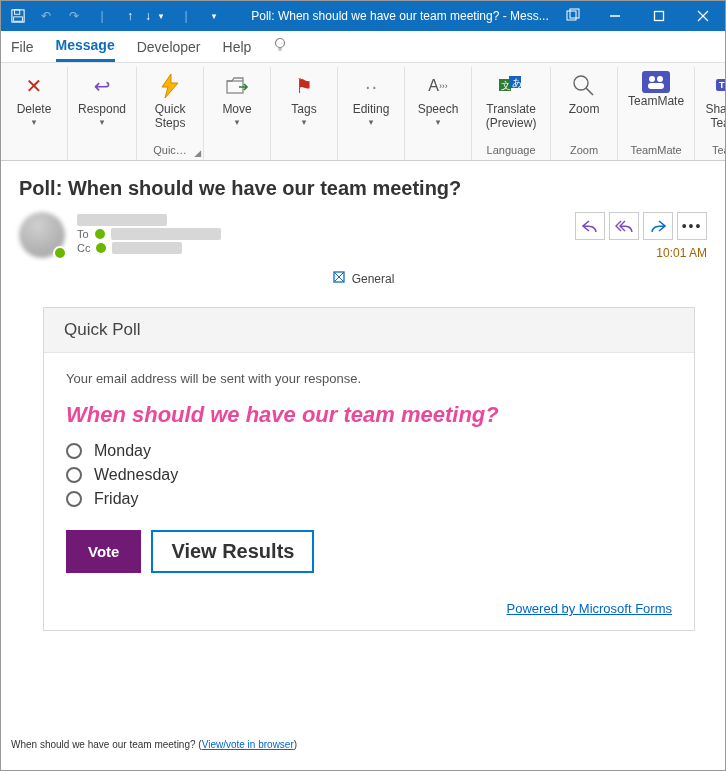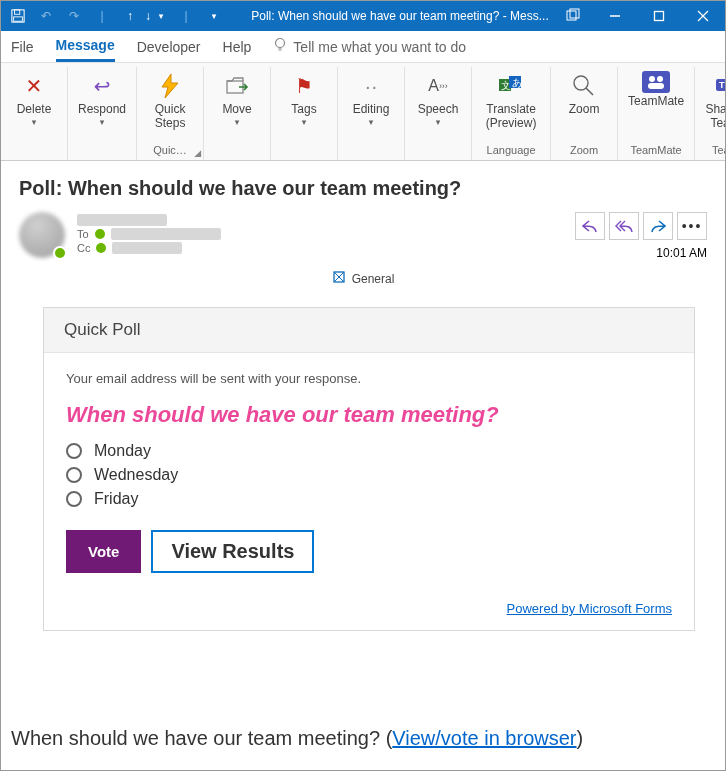--- a/index.html
+++ b/index.html
@@ -99,21 +99,21 @@
   .presdot { width:10px; height:10px; border-radius:50%; background:#6bb700; display:inline-block;}
   .headactions {
     position:absolute; right:0; top:0;
     display:flex; gap:4px;
   }
   .hact {
     width:30px; height:28px; border:1px solid #ccc;
     display:flex; align-items:center; justify-content:center;
     font-size:14px;
   }
-  .timestamp { position:absolute; right:0; top:34px; font-size:12px; color:#000000;}
+  .timestamp { position:absolute; right:0; top:34px; font-size:12px; color:#a16207;}
   .catline { display:flex; align-items:center; gap:6px; padding:8px 18px; font-size:12px; color:#444;justify-content:center;}
   
   .pollcard {
     margin: 12px 30px 0 42px;
     border:1px solid #d8d8d8;
   }
   .pollhdr {
     background:#f4f4f4;
     border-bottom:1px solid #e5e5e5;
     padding:12px 20px;
@@ -131,21 +131,21 @@
     background:#701a75; color:#fff; border:none; padding:10px 22px;
     font-size:15px; font-weight:600;
   }
   .btn-sec {
     background:#fff; color:#333; border:2px solid #0078d4; padding:8px 18px;
     font-size:20px; font-weight:600;
   }
   .formslink { text-align:right; font-size:13px; }
   .formslink a { color:#0066cc; text-decoration:underline;}
   
-  .footline { position:absolute; bottom:20px; left:10px; font-size:20px; color:#333;}
+  .footline { position:absolute; bottom:20px; left:10px; font-size:10px; color:#333;}
   .footline a { color:#0066cc; text-decoration:underline;}
 </style>
 </head>
 <body>
 
 <div class="titlebar">
   <div class="qa">
     <span>
         <svg width="14" height="14" viewBox="0 0 16 16">
           <rect x="1" y="1" width="14" height="14" fill="none" stroke="#fff" stroke-width="1.2"></rect>
@@ -194,21 +194,20 @@
   <div class="tab">Developer</div>
   <div class="tab">Help</div>
   <div class="tellme">
     <span>
       <svg width="14" height="16" viewBox="0 0 14 16">
           <circle cx="7" cy="6" r="4.5" fill="none" stroke="#888" stroke-width="1.2"></circle>
           <line x1="5" y1="11" x2="9" y2="11" stroke="#888"></line>
           <line x1="5.5" y1="13" x2="8.5" y2="13" stroke="#888"></line>
         </svg>
     </span>
-    <span>Tell me what you want to do</span>
   </div>
 </div>
 
 <div class="ribbon">
   <div class="ribgroup">
     <div class="ribrow">
       <div class="ribbtn">
         <span class="ico" style="color:#c42b1c">✕</span>
         <span>Delete</span>
         <span class="chev">▾</span>

